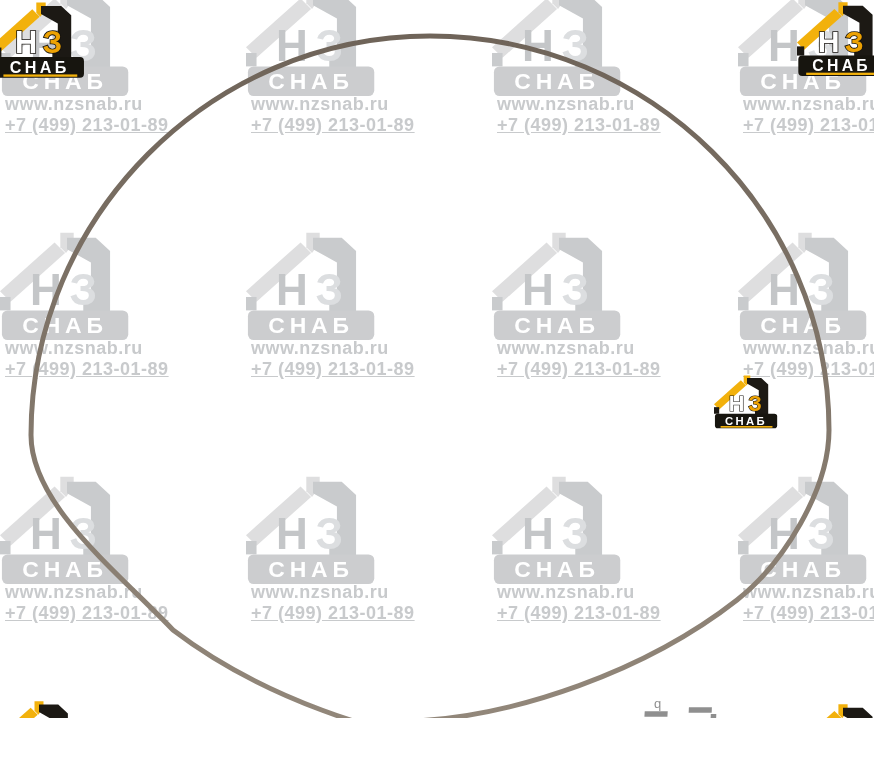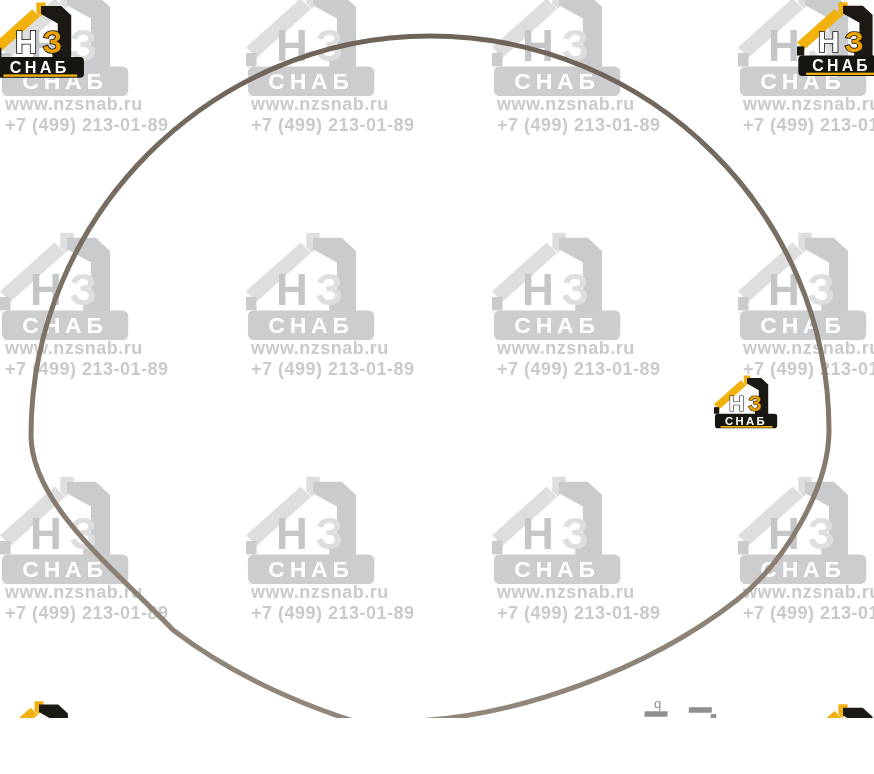--- a/index.html
+++ b/index.html
@@ -9,21 +9,21 @@
   }
   
   #watermark-layer{position:absolute;inset:0;z-index:1;}
   .wm-tile{position:absolute;width:246px;height:244px;}
   .wm-logo{position:absolute;left:58px;top:0;}
   .wm-line{
     position:absolute;left:63px;white-space:nowrap;
     font-weight:bold;font-size:18px;letter-spacing:0.5px;
   }
   .wm-url{top:110px;}
-  .wm-phone{top:131px;}
+  .wm-phone{top:131px;text-decoration:underline;}
   
   .ring-svg{position:absolute;left:0;top:0;z-index:2;}
   
   .logo-colored{position:absolute;z-index:4;line-height:0;}
   .pos-tl{left:-6px;top:-1px;}
   .pos-tr{left:797px;top:-1px;}
   .pos-mr{left:714px;top:373px;}
   .pos-bl{left:-6px;top:698px;}
   .pos-br{left:797px;top:701px;}
   

